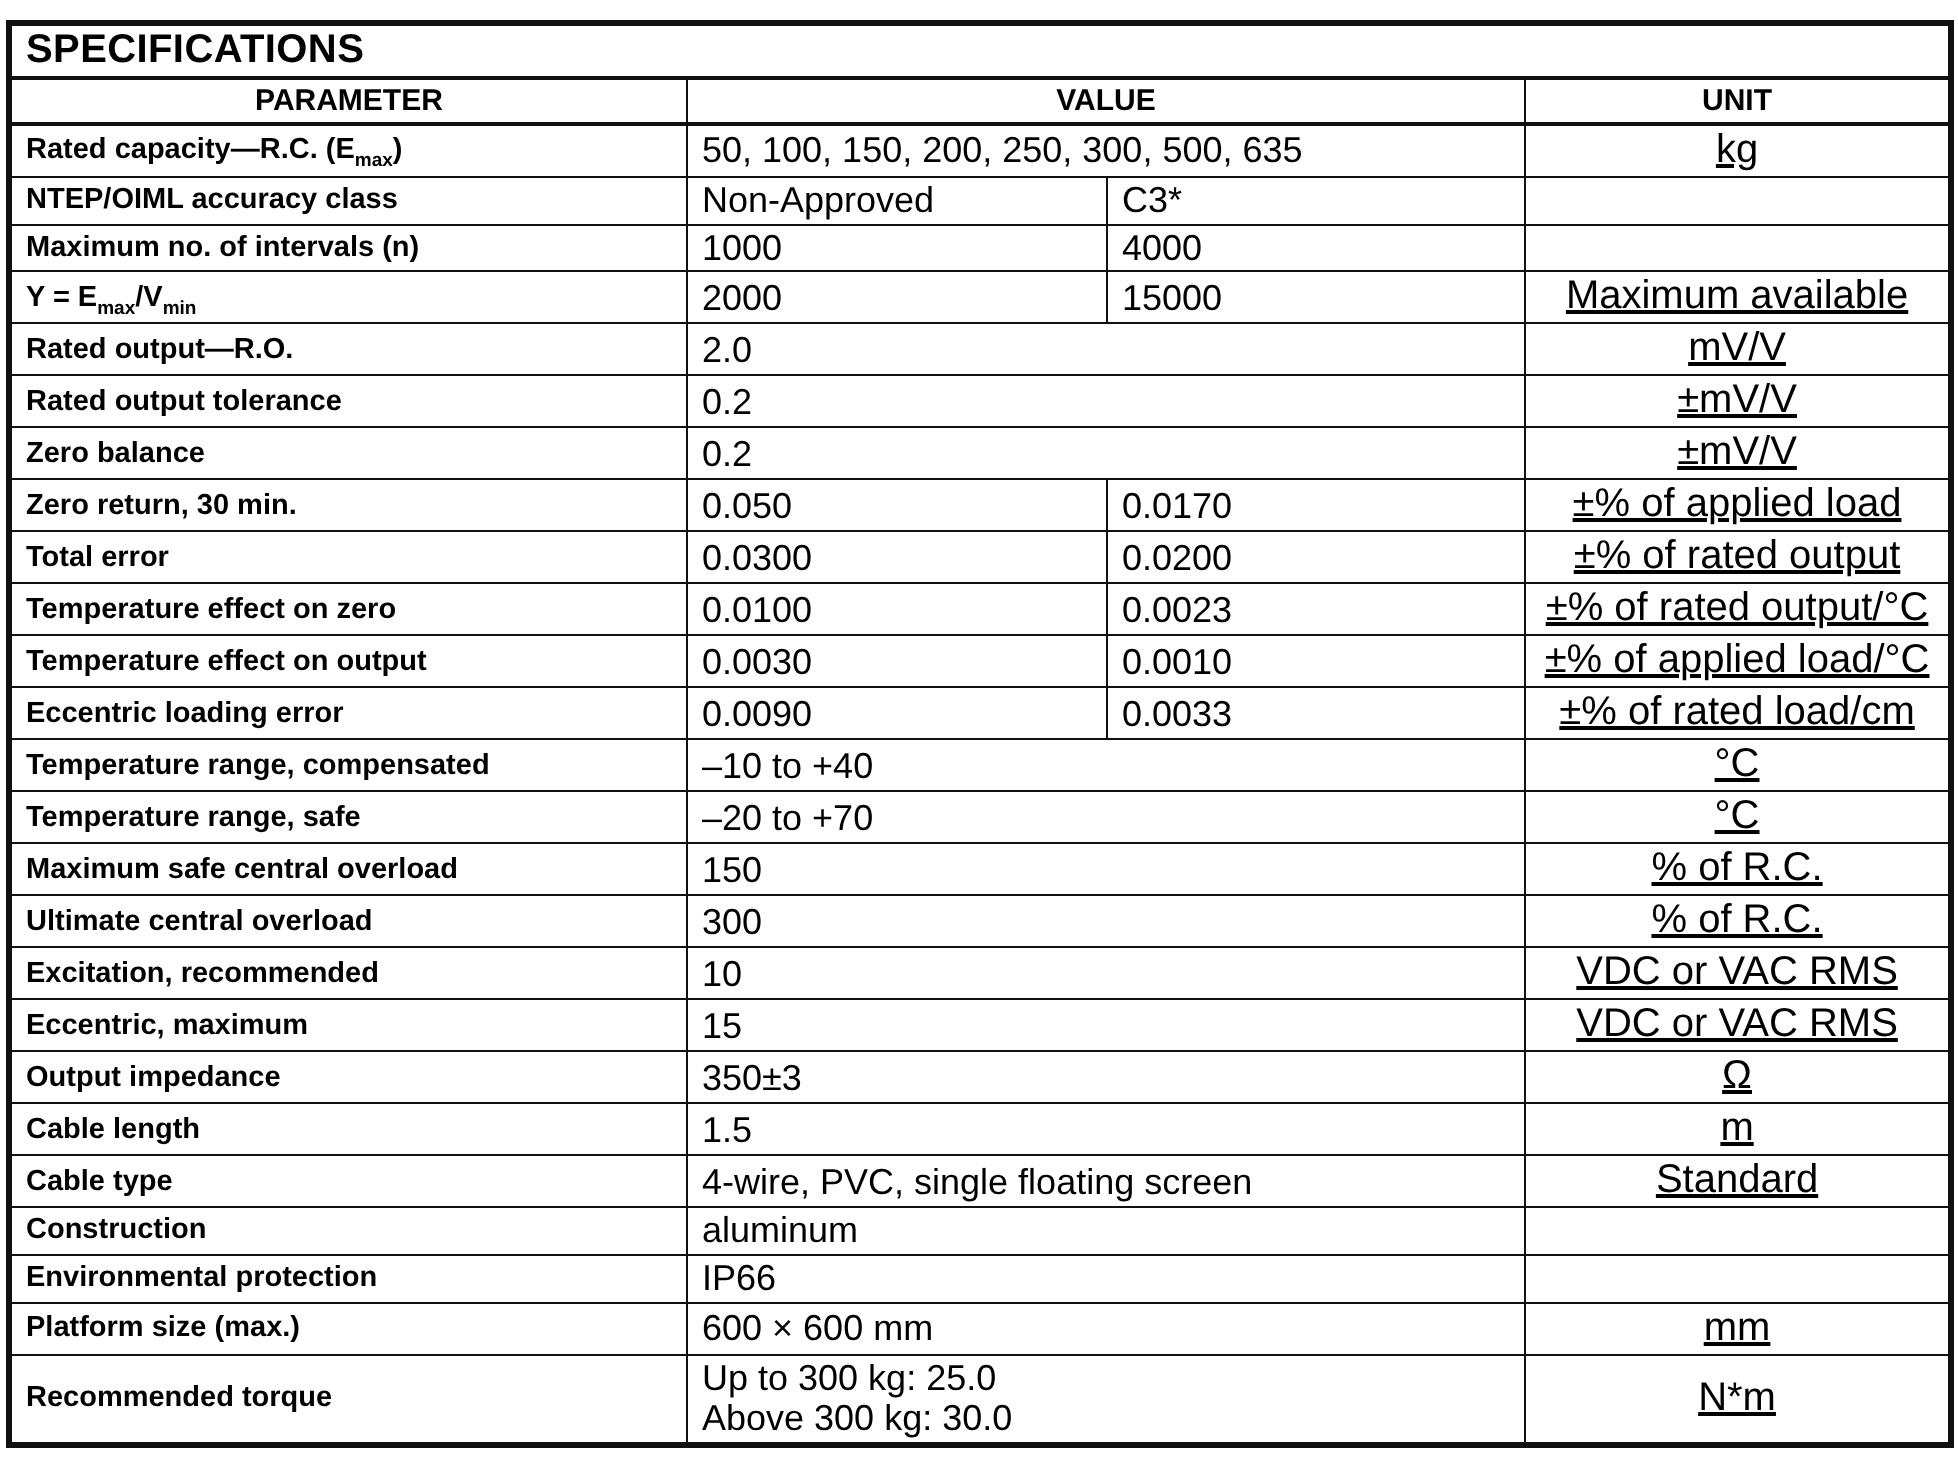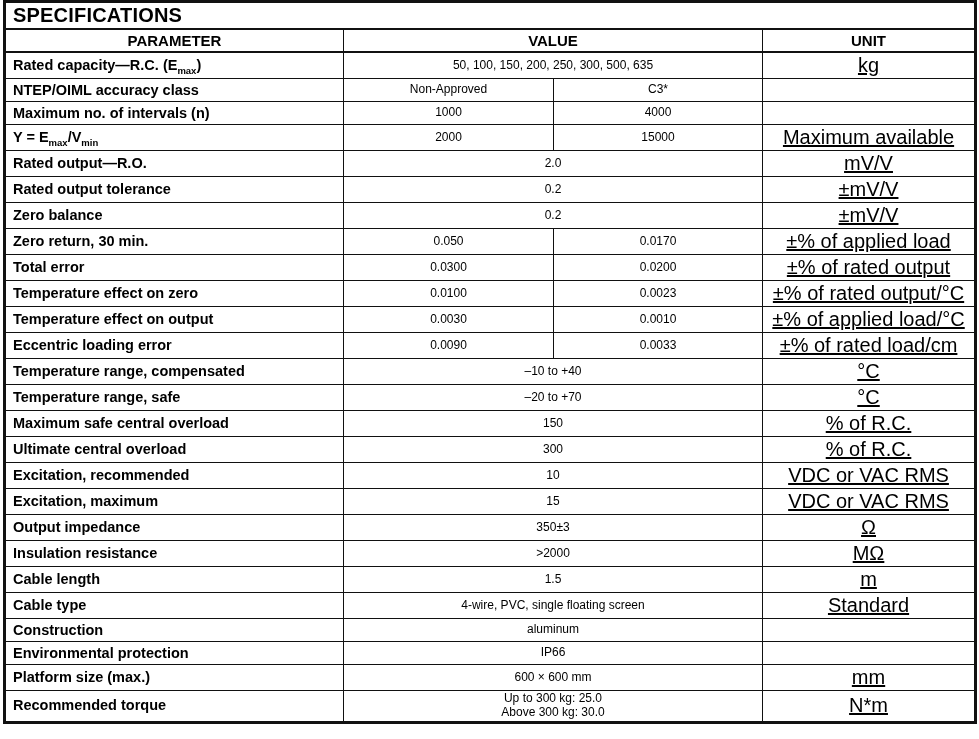--- a/index.html
+++ b/index.html
@@ -5,21 +5,21 @@
   * { box-sizing: border-box; margin: 0; padding: 0; }
   html, body {
     background: #ffffff;
     font-family: "Liberation Sans", sans-serif;
     color: #000000;
     width: 979px;
   }
   .sheet {
     width: 979px;
     height: 739px;
-    padding: 0 3px;
+    padding: 10px 3px;
     background: #ffffff;
   }
   table.spec {
     border-collapse: collapse;
     table-layout: fixed;
     width: 971px;
     border: 3px solid #111111;
   }
   table.spec td, table.spec th {
     border: 1px solid #111111;
@@ -46,22 +46,22 @@
   td.param {
     font-weight: bold;
     font-size: 14.5px;
     text-align: left;
   }
   td.param sub {
     font-size: 9.5px;
     line-height: 0;
   }
   td.val {
-    font-size: 12px;
-    text-align: center;
+    font-size: 18px;
+    text-align: left;
     white-space: pre-line;
   }
   td.unit {
     font-size: 20px;
     text-align: center;
     text-decoration: underline;
   }
 </style>
 </head>
 <body>
@@ -172,33 +172,28 @@
           <td class="param">Ultimate central overload</td>
           <td class="val" colspan="2">300</td>
           <td class="unit">% of R.C.</td>
         </tr>
         <tr>
           <td class="param">Excitation, recommended</td>
           <td class="val" colspan="2">10</td>
           <td class="unit">VDC or VAC RMS</td>
         </tr>
         <tr>
-          <td class="param">Excitation, maximum</td>
+          <td class="param">Eccentric, maximum</td>
           <td class="val" colspan="2">15</td>
           <td class="unit">VDC or VAC RMS</td>
         </tr>
         <tr>
           <td class="param">Output impedance</td>
           <td class="val" colspan="2">350±3</td>
           <td class="unit">Ω</td>
-        </tr>
-        <tr>
-          <td class="param">Insulation resistance</td>
-          <td class="val" colspan="2">&gt;2000</td>
-          <td class="unit">MΩ</td>
         </tr>
         <tr>
           <td class="param">Cable length</td>
           <td class="val" colspan="2">1.5</td>
           <td class="unit">m</td>
         </tr>
         <tr>
           <td class="param">Cable type</td>
           <td class="val" colspan="2">4-wire, PVC, single floating screen</td>
           <td class="unit">Standard</td>

